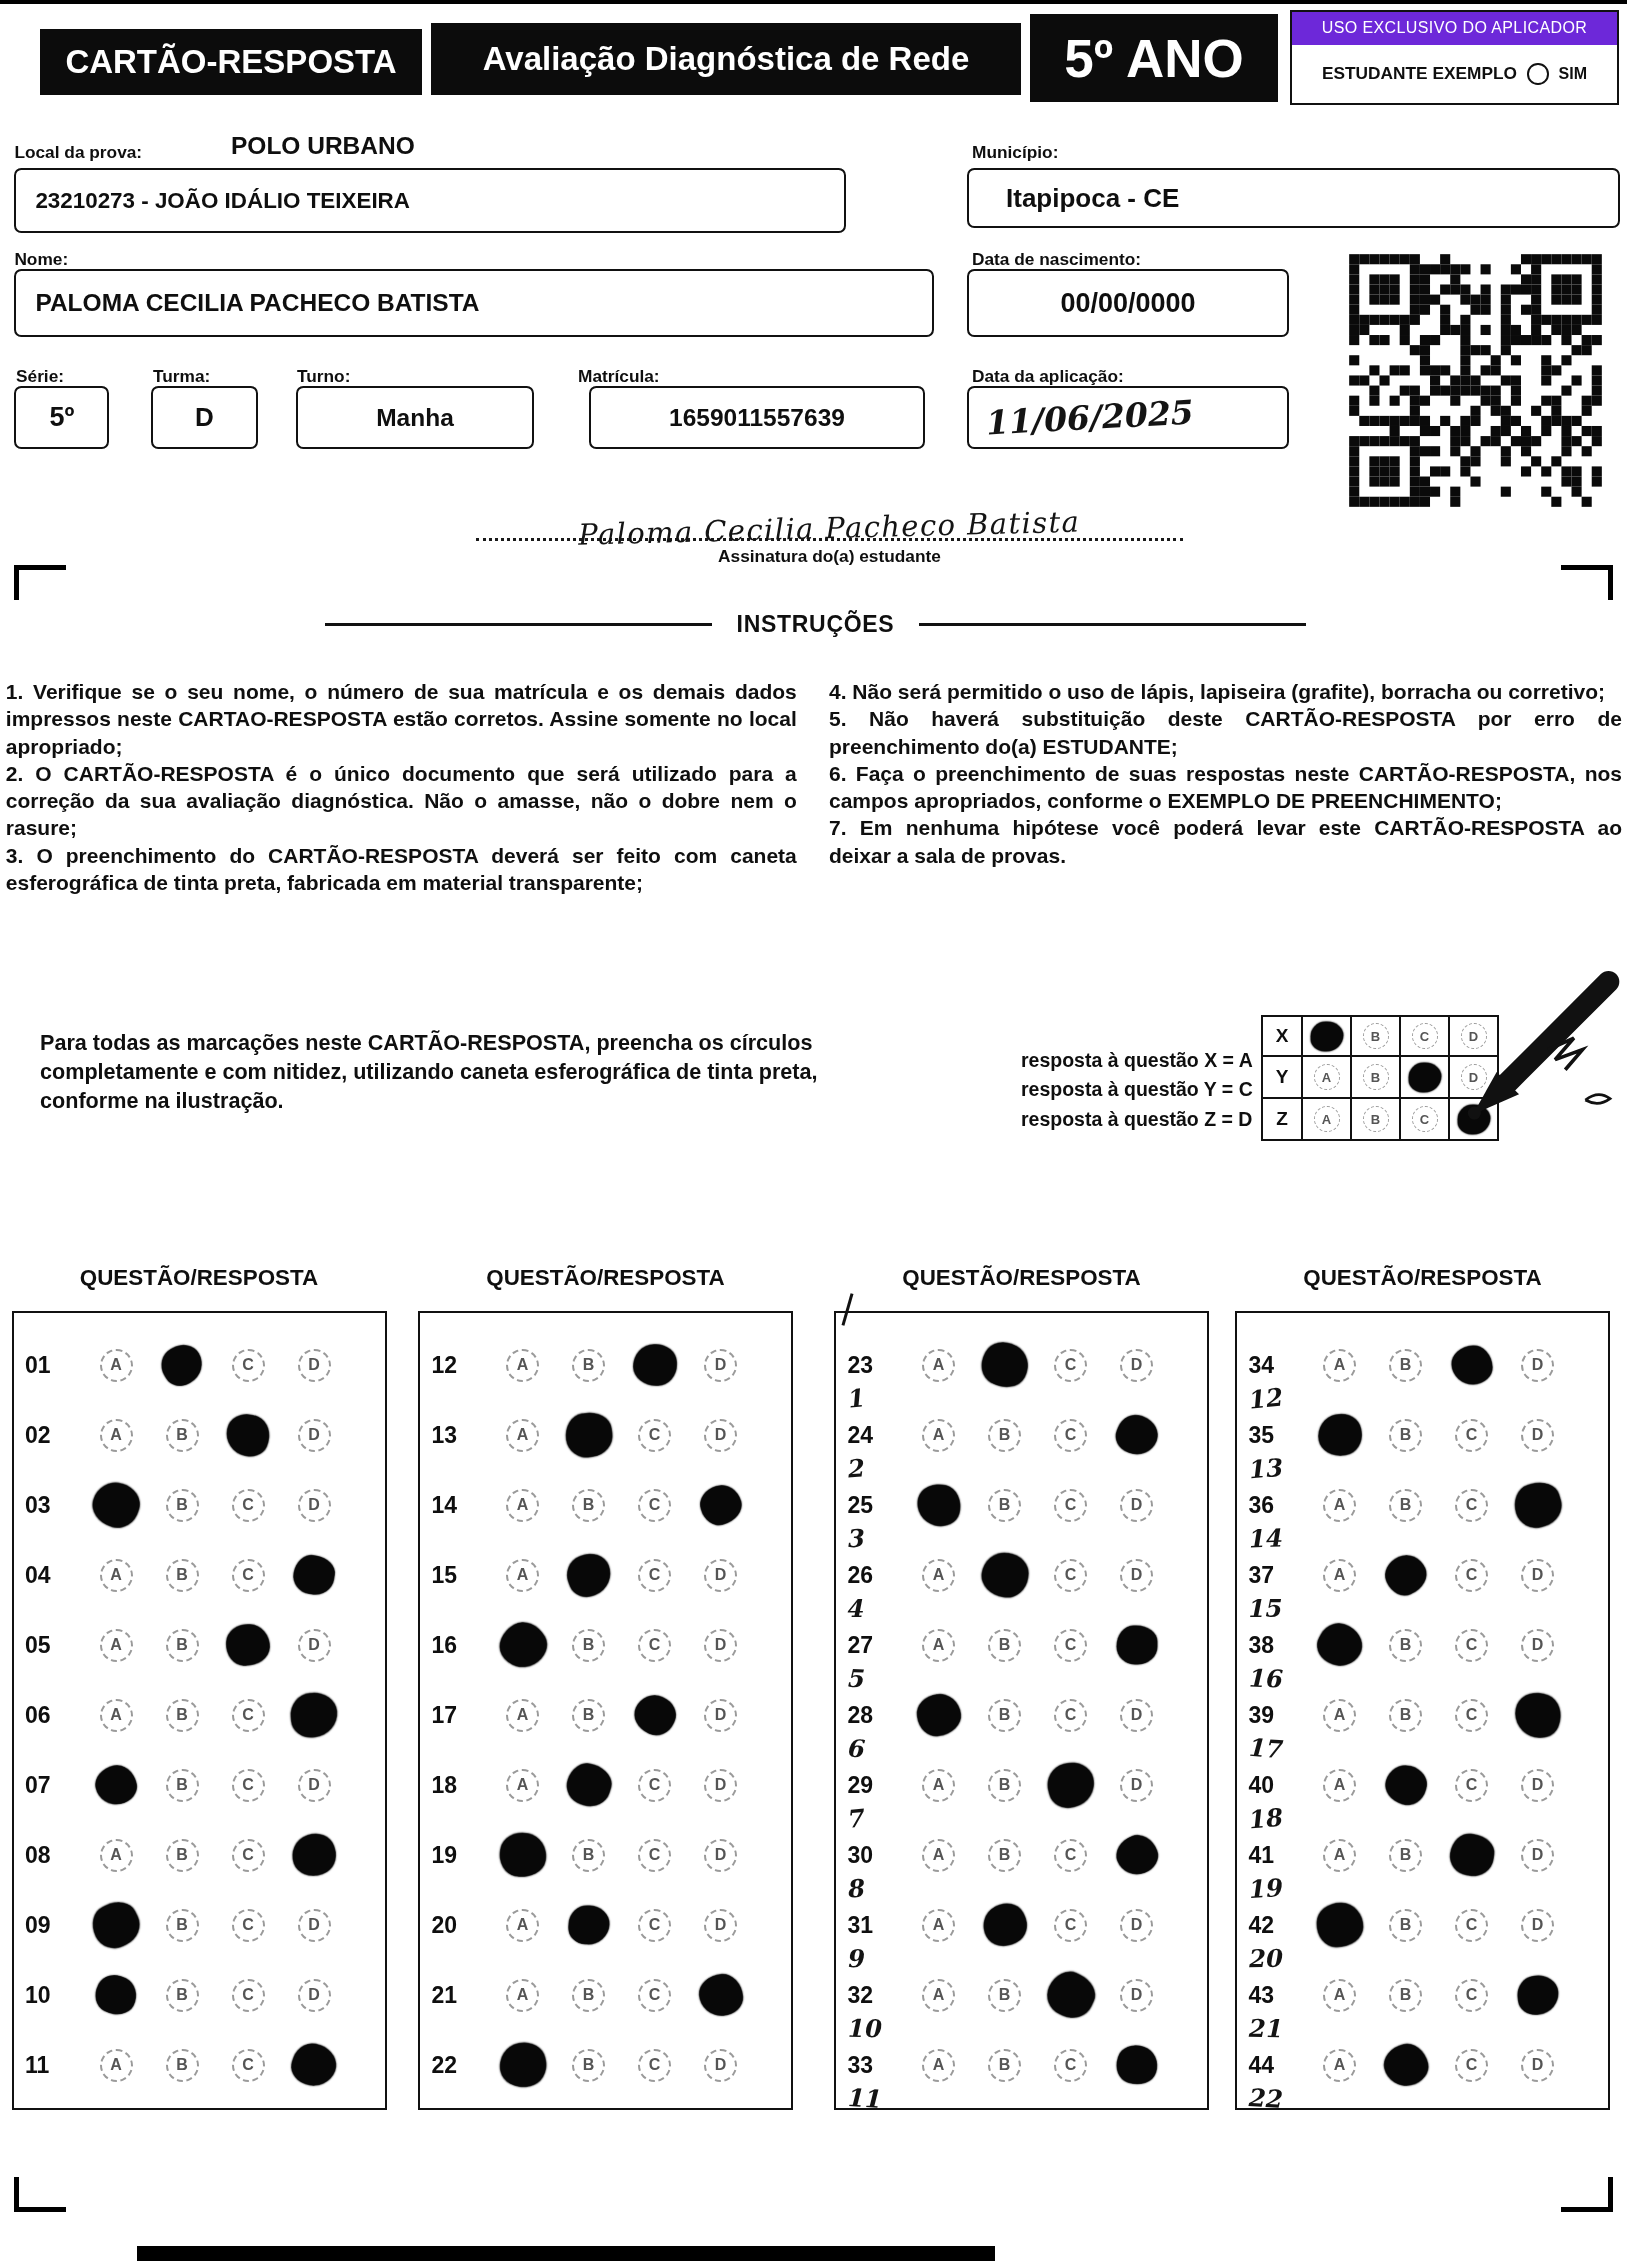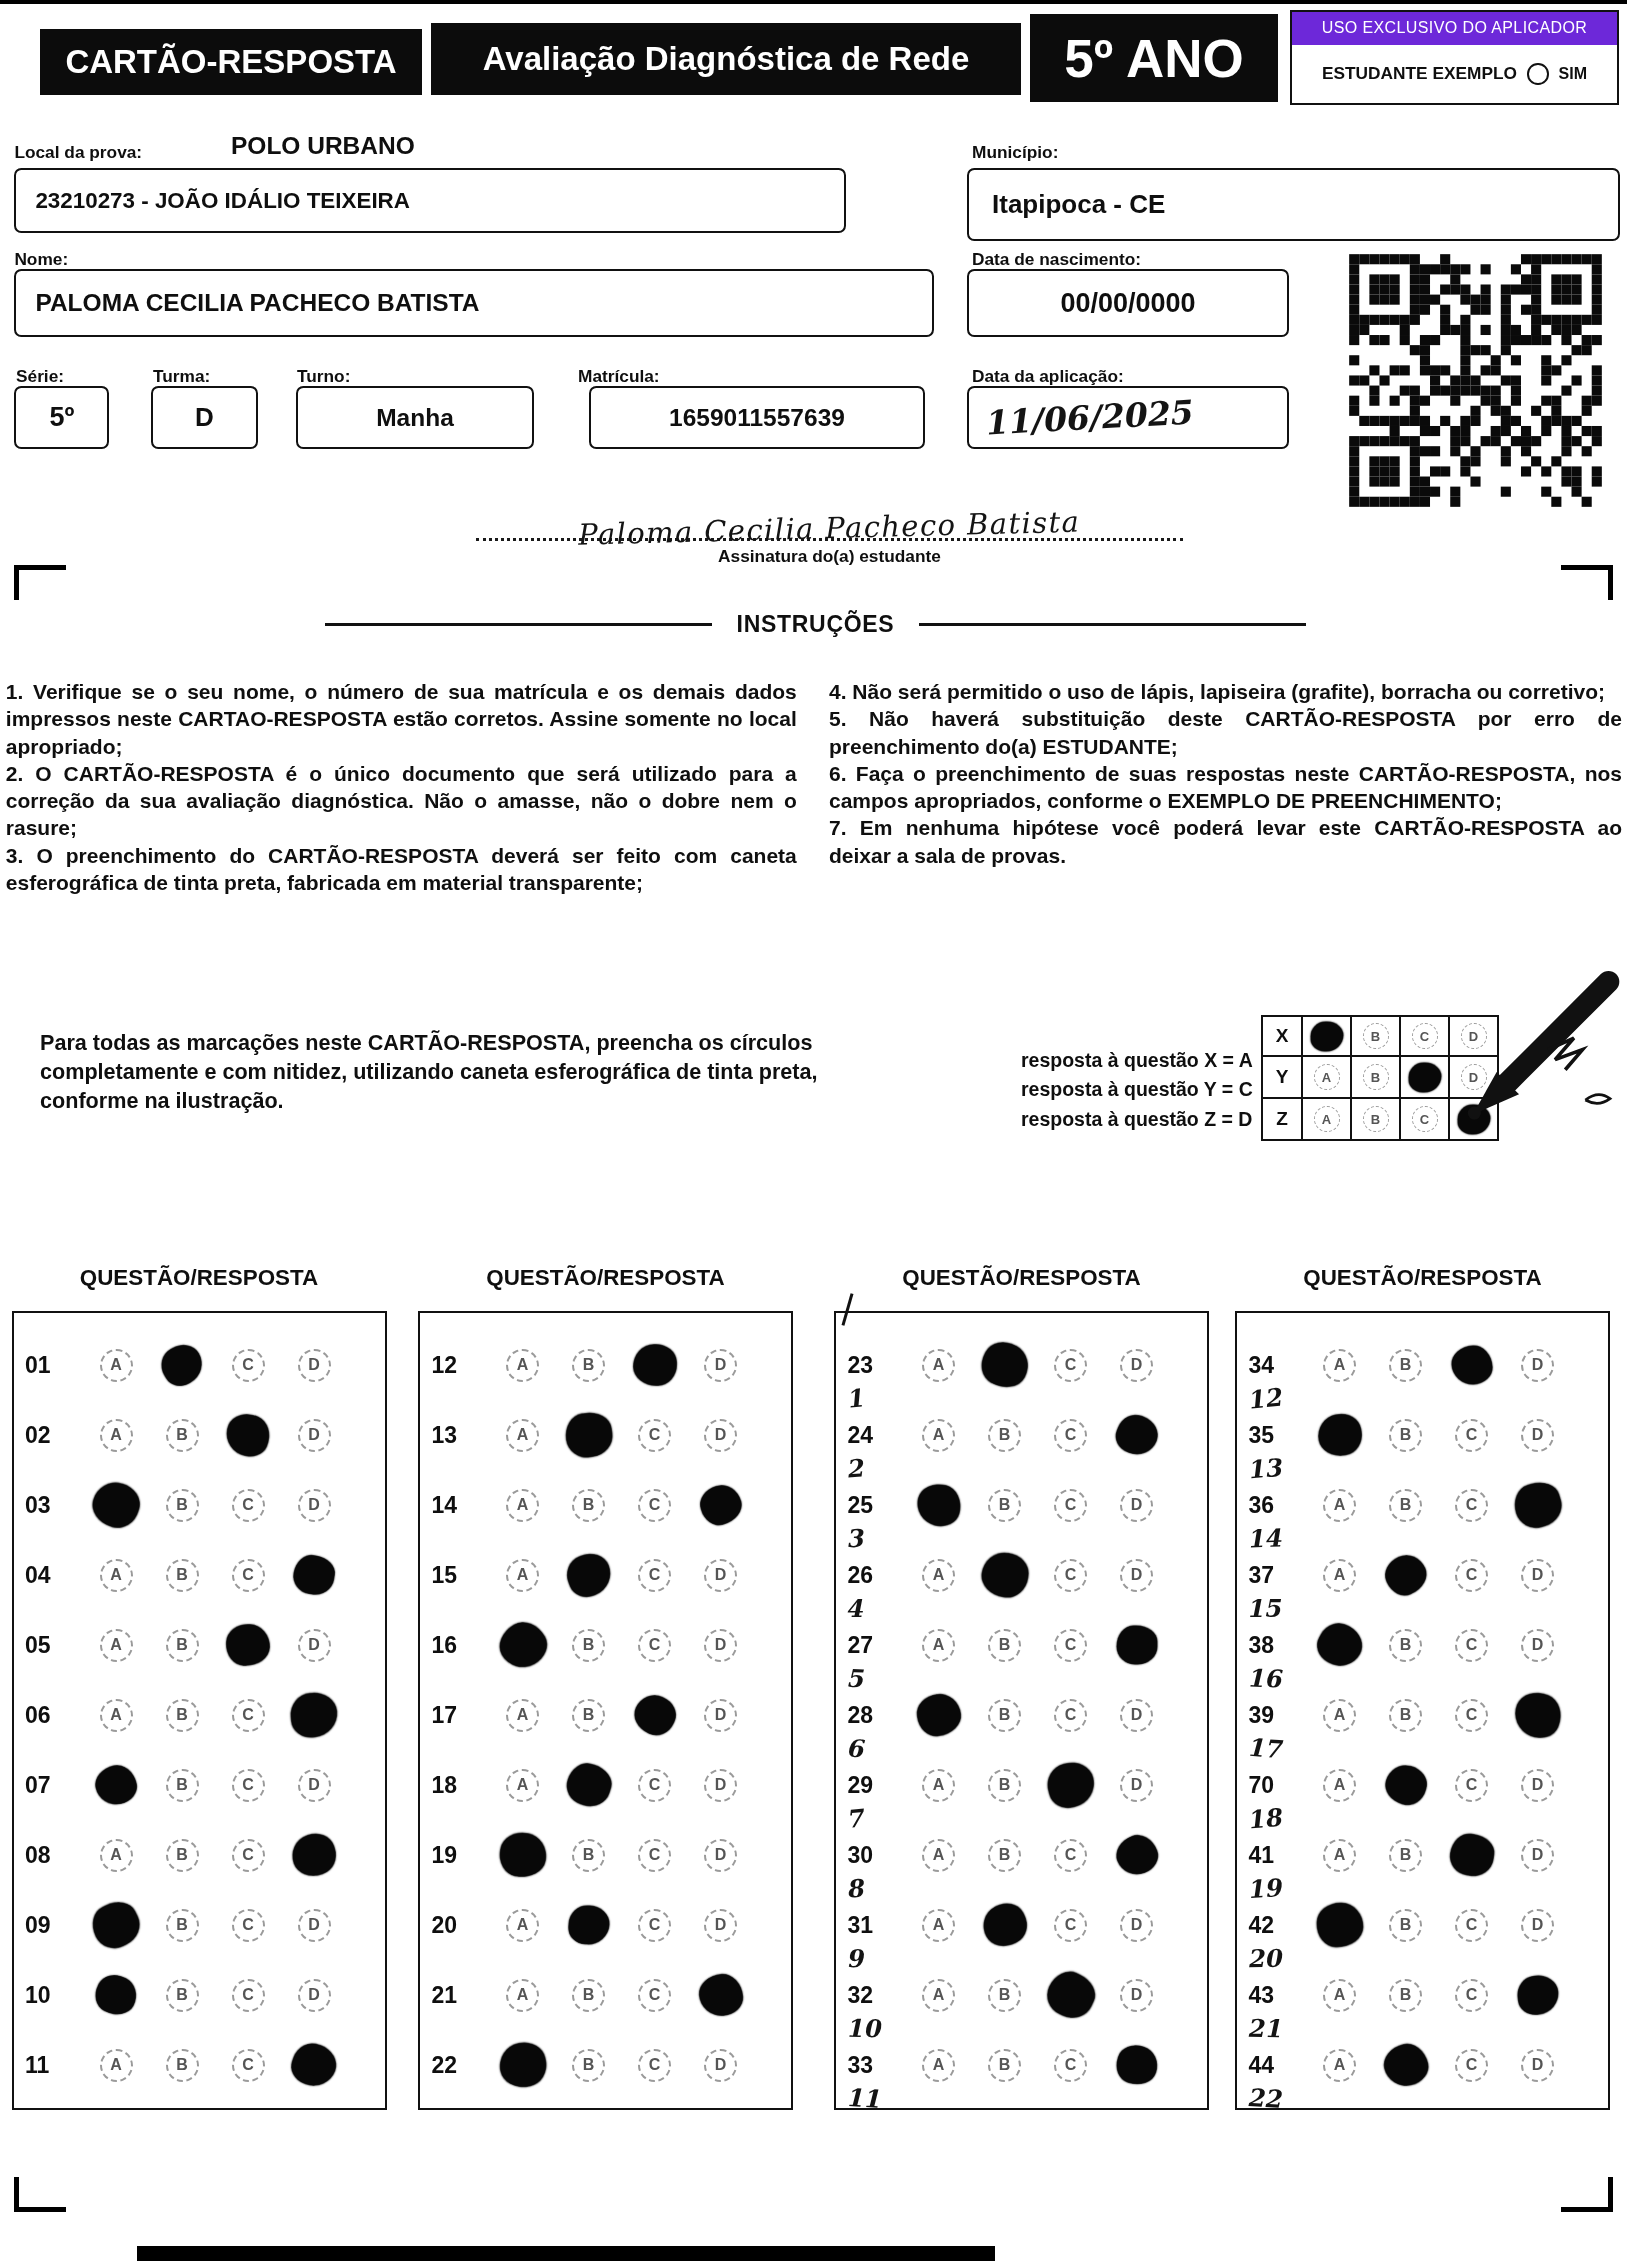--- a/index.html
+++ b/index.html
@@ -71,21 +71,21 @@
       <span class="absent-circle"></span>
       <span style="font-size:16px;font-weight:bold">SIM</span>
     </div>
   </div>
 
   <div class="abs field-label" style="left:14.4px;top:138px">Local da prova:</div>
   <div class="abs" style="left:231px;top:128px;font-size:24.5px;font-weight:bold">POLO URBANO</div>
   <div class="abs field-box" style="left:14.4px;top:164px;width:832px;height:65px;padding-left:19px;font-size:22.4px">23210273 - JOÃO IDÁLIO TEIXEIRA</div>
 
   <div class="abs field-label" style="left:972px;top:138px">Município:</div>
-  <div class="abs field-box" style="left:967px;top:164px;width:653px;height:73px;padding-left:23px;font-size:26px">Itapipoca - CE</div>
+  <div class="abs field-box" style="left:967px;top:164px;width:653px;height:60px;padding-left:37px;font-size:26px">Itapipoca - CE</div>
 
   <div class="abs field-label" style="left:14.4px;top:245px">Nome:</div>
   <div class="abs field-box" style="left:14.4px;top:265px;width:920px;height:68px;padding-left:19px;font-size:24.5px">PALOMA CECILIA PACHECO BATISTA</div>
 
   <div class="abs field-label" style="left:972px;top:245px">Data de nascimento:</div>
   <div class="abs field-box centered" style="left:967px;top:265px;width:322px;height:68px;font-size:27px">00/00/0000</div>
 
   <div class="abs qr-wrap" style="left:1347px;top:248px;width:257px;height:257px"><svg width="257" height="257" viewBox="0 0 356 356">
         <rect width="356" height="356" fill="#fff"></rect>
         <rect x="3" y="3" width="14" height="14" fill="#0a0a0a"></rect>
@@ -1125,21 +1125,21 @@
             </span>
             <span class="q-cell">
               <span class="q-circle">C</span>
             </span>
             <span class="q-cell">
               <span class="blob" style="border-radius: 55% 45% 48% 52% / 46% 58% 42% 54%; transform: rotate(22deg) scale(1.14);"></span>
             </span>
           </div>
           <div class="q-row">
             <span class="q-note hand" style="transform: rotate(-5deg);">18</span>
-            <span class="q-num">70</span>
+            <span class="q-num">40</span>
             <span class="q-cell">
               <span class="q-circle">A</span>
             </span>
             <span class="q-cell">
               <span class="blob" style="border-radius: 50% 50% 45% 55% / 55% 45% 52% 48%; transform: rotate(15deg) scale(1);"></span>
             </span>
             <span class="q-cell">
               <span class="q-circle">C</span>
             </span>
             <span class="q-cell">

